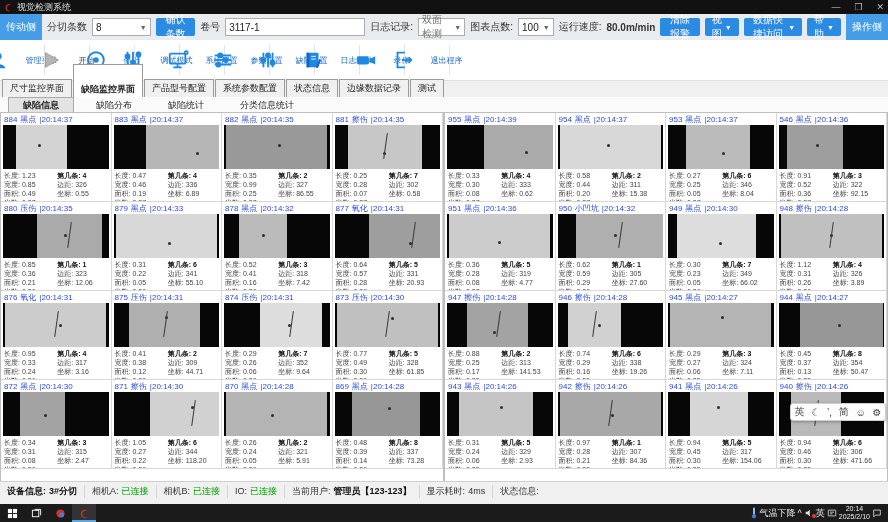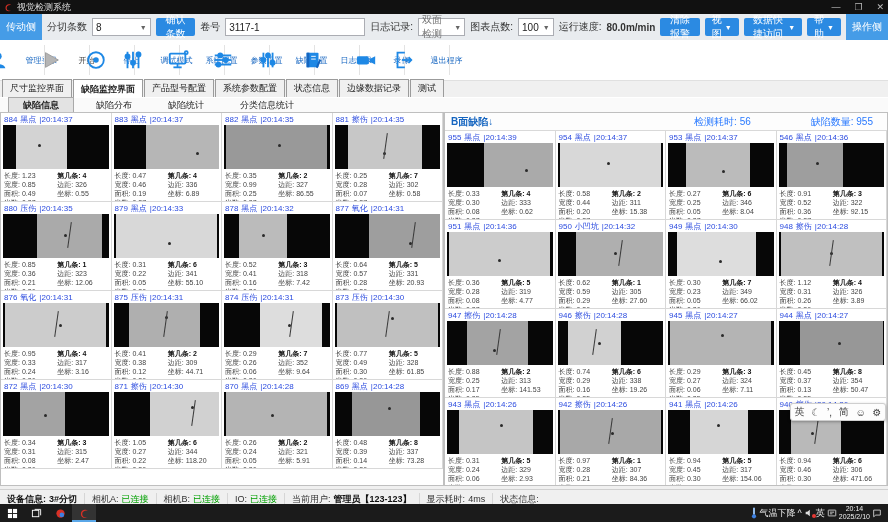--- a/index.html
+++ b/index.html
@@ -33,21 +33,21 @@
   .rbtn{width:44px;height:38px;display:flex;flex-direction:row;align-items:center;
         justify-content:center;gap:17px;cursor:pointer;}
   .rbtn .rlabel{font-size:8px;color:#1565c0;white-space:nowrap;}
   .rbtn.gray .rlabel{color:#444;}
   .rdiv{width:1px;height:30px;background:#e3e3e3;}
   
   .maintabs{position:absolute;top:81px;left:2px;right:0;height:16px;display:flex;
             align-items:flex-end;font-size:9px;color:#222;}
   .mtab{padding:2px 7px;border:1px solid #9b9b9b;border-bottom:none;background:#f0f0f0;
         margin-right:1px;cursor:pointer;}
-  .mtab.active{background:#fff;font-weight:bold;position:relative;top:1px;padding-top:3px;}
+  .mtab.active{background:#fff;font-weight:bold;position:relative;top:1px;padding-top:18px;}
   .subtabs{position:absolute;top:97px;left:0;right:0;height:15px;background:#fafafa;
            border-top:1px solid #fff;border-bottom:1px solid #e2e2e2;display:flex;
            font-size:9px;color:#222;align-items:center;}
   .stab{padding:1px 14px;cursor:pointer;margin-left:8px;}
   .stab.active{background:#e3e3e3;border:1px solid #a9a9a9;font-weight:bold;}
   
   .main{position:absolute;top:112px;left:0;right:0;bottom:36px;display:flex;background:#fff;}
   .panel{width:50%;border:1px solid #bfbfbf;box-sizing:border-box;display:flex;
          flex-direction:column;overflow:hidden;}
   .phead{height:17px;display:flex;align-items:center;font-size:10px;flex:none;
@@ -64,21 +64,21 @@
   .img-strip{position:absolute;top:0;bottom:0;}
   .defect-dot{position:absolute;width:3px;height:3px;border-radius:50%;background:#2a2a2a;}
   .defect-scratch{position:absolute;top:18%;height:60%;width:1px;background:#3a3a3a;
                   transform:rotate(8deg);}
   .card-meta{display:flex;font-size:7px;line-height:9px;color:#444;padding:2px 0 0 3px;}
   .mcol1{width:50%;}
   .mcol2{width:50%;}
   .mrow{white-space:nowrap;}
   .strongrow{font-weight:bold;color:#111;}
   
-  .statusbar{position:absolute;left:0;right:0;bottom:14px;height:18px;background:#f0f0f0;
+  .statusbar{position:absolute;left:0;right:0;bottom:22px;height:18px;background:#f0f0f0;
              border-top:1px solid #d0d0d0;display:flex;align-items:center;font-size:9px;
              color:#333;}
   .sseg{padding:0 7px;border-right:1px solid #d6d6d6;display:flex;gap:3px;align-items:center;
         white-space:nowrap;}
   .green{color:#00a000;}
   .bold{font-weight:bold;color:#111;}
   
   .taskbar{position:absolute;left:0;right:0;bottom:0;height:18px;background:#1b1b1b;
            display:flex;align-items:center;color:#eee;}
   .tb-ic{width:24px;height:18px;display:flex;align-items:center;justify-content:center;cursor:pointer;}
@@ -683,29 +683,20 @@
       <div class="mcol2">
         <div class="mrow strongrow"><span>第几条:</span> <span>8</span></div>
         <div class="mrow"><span>边距:</span> <span>337</span></div>
         <div class="mrow"><span>坐标:</span> <span>73.28</span></div>
       </div>
     </div>
   </div>
       </div>
   </div>
   <div class="panel">
-    <div class="phead">
-      <span class="ptitle">B面缺陷↓</span>
-      <span class="ptime">
-        <span>检测耗时:</span> <span>56</span>
-      </span>
-      <span class="pcount">
-        <span>缺陷数量:</span> <span>955</span>
-      </span>
-    </div>
     <div class="pgrid">
         <div class="card">
     <div class="card-head">
       <span>955</span>
       <span>黑点</span>
       <span>|20:14:39</span>
     </div>
     <div class="card-img">
       <div class="img-strip" style="left: 35%; width: 77%; background: rgb(170, 170, 170);"></div>
       <div class="defect-dot" style="left: 73.5%; top: 60%;"></div>

